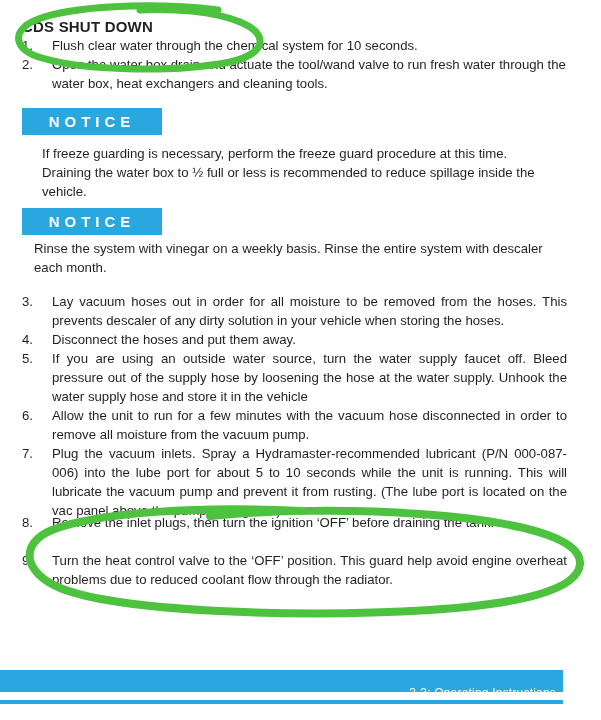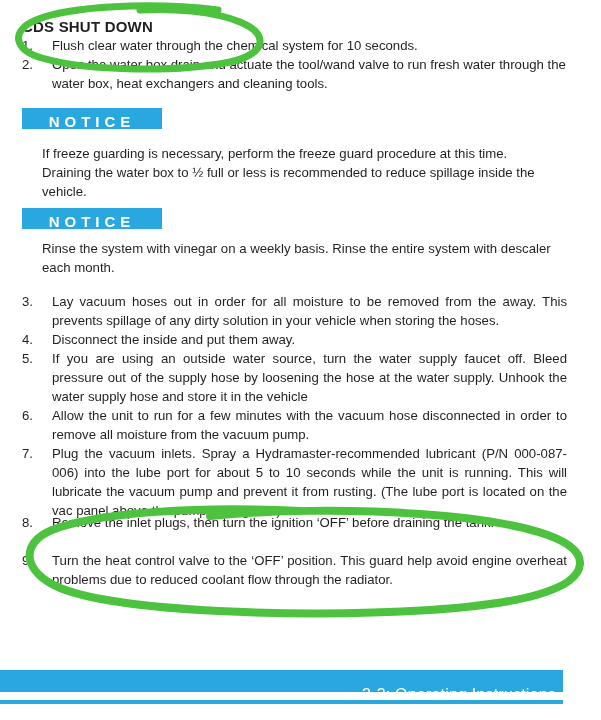--- a/index.html
+++ b/index.html
@@ -51,42 +51,42 @@
   
   .notice-bar {
     position: absolute;
     background: #29a7df;
     color: #ffffff;
     font-size: 15px;
     font-weight: bold;
     letter-spacing: 5px;
     text-align: center;
     line-height: 27px;
-    height: 21px;
+    height: 27px;
   }
   .notice-body {
     position: absolute;
     font-size: 13.2px;
     line-height: 19px;
     color: #231f20;
   }
   
   .footer-bar {
     position: absolute;
     left: 0px;
     top: 670px;
     width: 563px;
     height: 22px;
     background: #29a7df;
   }
   .footer-text {
     position: absolute;
     top: 686px;
     right: 45px;
-    font-size: 16px;
+    font-size: 12px;
     color: #ffffff;
     letter-spacing: 0.2px;
   }
   .footer-rule {
     position: absolute;
     left: 0px;
     top: 700px;
     width: 563px;
     height: 4px;
     background: #29a7df;
@@ -121,30 +121,30 @@
 
   <div class="li" style="left:22px; top:55px; width:545px;">
     <span class="num">2.</span>
     <span class="txt">Open the water box drain and actuate the tool/wand valve to run fresh water through the water box, heat exchangers and cleaning tools.</span>
   </div>
 
   <div class="notice-bar" style="left:22px; top:108px; width:140px;">NOTICE</div>
   <div class="notice-body" style="left:42px; top:144px; width:512px;">If freeze guarding is necessary, perform the freeze guard procedure at this time. Draining the water box to ½ full or less is recommended to reduce spillage inside the vehicle.</div>
 
   <div class="notice-bar" style="left:22px; top:208px; width:140px;">NOTICE</div>
-  <div class="notice-body" style="left:42px; top:239px; width:512px;">Rinse the system with vinegar on a weekly basis. Rinse the entire system with descaler each month.</div>
+  <div class="notice-body" style="left:34px; top:239px; width:512px;">Rinse the system with vinegar on a weekly basis. Rinse the entire system with descaler each month.</div>
 
   <div class="li just" style="left:22px; top:292px; width:545px;">
     <span class="num">3.</span>
-    <span class="txt">Lay vacuum hoses out in order for all moisture to be removed from the away. This prevents spillage of any dirty solution in your vehicle when storing the hoses.</span>
+    <span class="txt">Lay vacuum hoses out in order for all moisture to be removed from the hoses. This prevents descaler of any dirty solution in your vehicle when storing the hoses.</span>
   </div>
 
   <div class="li" style="left:22px; top:330px; width:545px;">
     <span class="num">4.</span>
-    <span class="txt">Disconnect the inside and put them away.</span>
+    <span class="txt">Disconnect the hoses and put them away.</span>
   </div>
 
   <div class="li just" style="left:22px; top:349px; width:545px;">
     <span class="num">5.</span>
     <span class="txt">If you are using an outside water source, turn the water supply faucet off. Bleed pressure out of the supply hose by loosening the hose at the water supply. Unhook the water supply hose and store it in the vehicle</span>
   </div>
 
   <div class="li just" style="left:22px; top:406px; width:545px;">
     <span class="num">6.</span>
     <span class="txt">Allow the unit to run for a few minutes with the vacuum hose disconnected in order to remove all moisture from the vacuum pump.</span>

